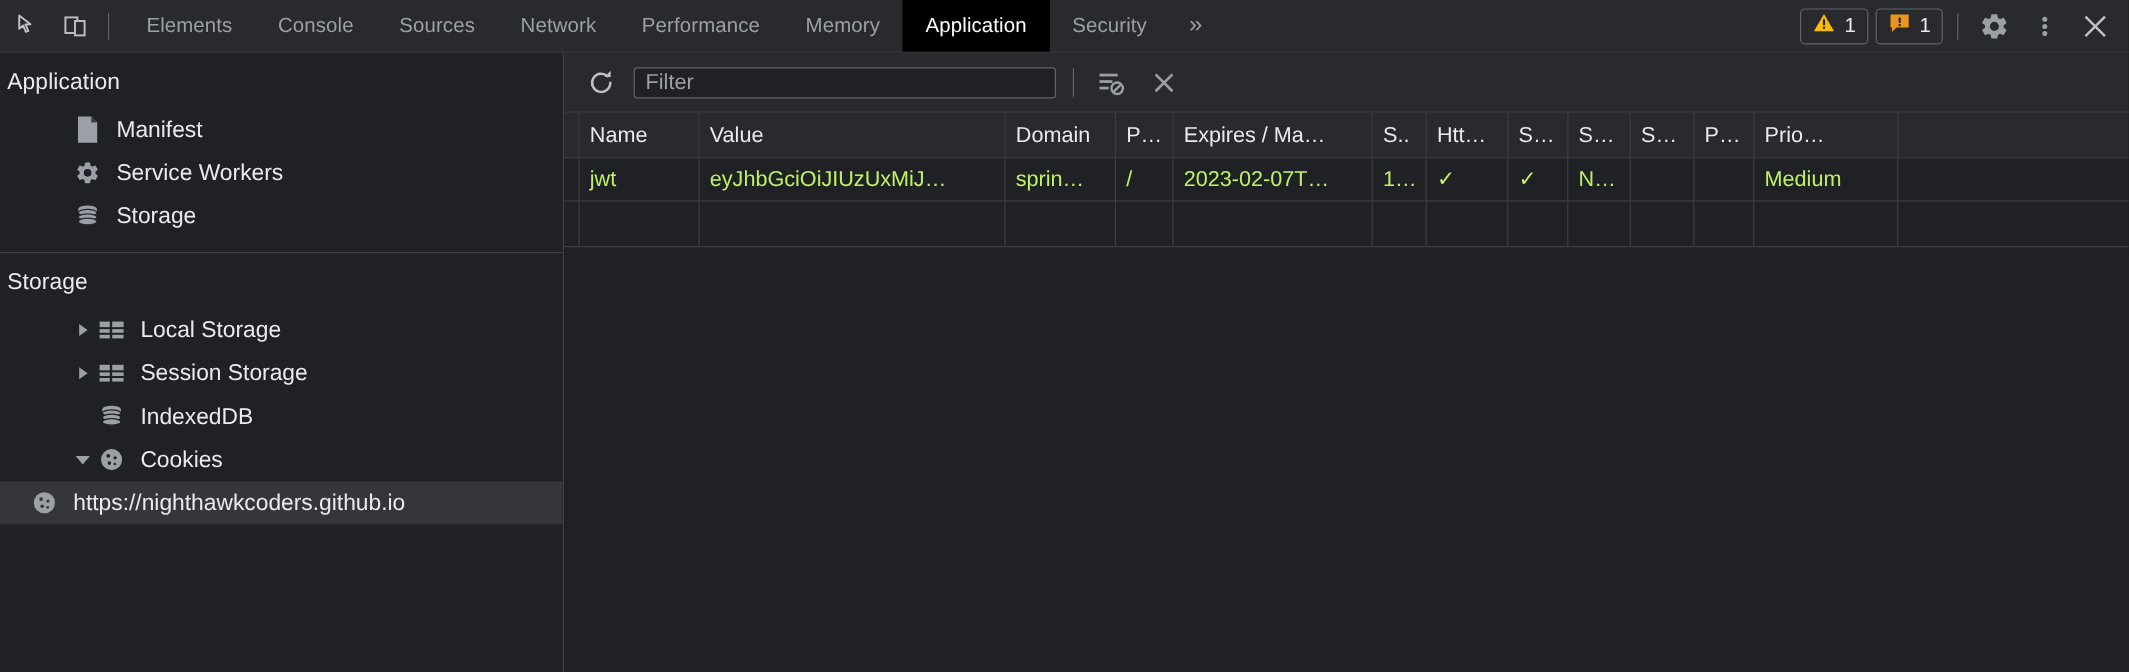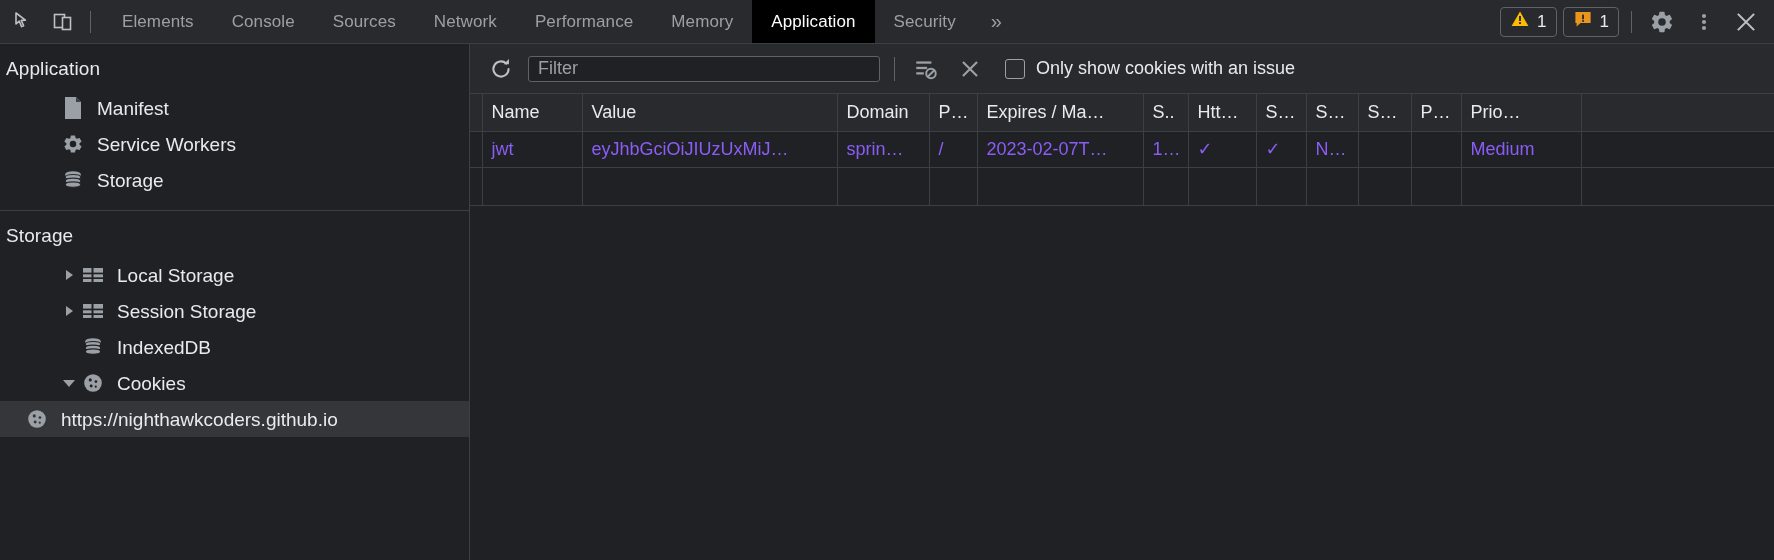--- a/index.html
+++ b/index.html
@@ -152,21 +152,21 @@
     text-align: left;
     height: 37px;
     padding: 0 9px;
     border-right: 1px solid #3c4043;
     border-bottom: 1px solid #3c4043;
     white-space: nowrap;
     overflow: hidden;
   }
   table.cookies td {
     font-size: 18px;
-    color: #8b5cf6;
+    color: #bef264;
     height: 36px;
     padding: 0 9px;
     border-right: 1px solid #3c4043;
     border-bottom: 1px solid #3c4043;
     white-space: nowrap;
     overflow: hidden;
   }
   table.cookies tr.filler td { height: 38px; border-bottom: 1px solid #3c4043; }
   .pad-col { border-right: none !important; }
   .lead-col { width: 12px; border-right: 1px solid #3c4043 !important; }
@@ -388,24 +388,20 @@
             <rect x="3" y="10" width="10" height="2.1" fill="#9aa0a6"></rect>
             <rect x="3" y="15" width="7" height="2.1" fill="#9aa0a6"></rect>
             <circle cx="16.6" cy="16.2" r="4.4" fill="none" stroke="#9aa0a6" stroke-width="1.8"></circle>
             <path d="M13.6 19.2 L19.6 13.2" stroke="#9aa0a6" stroke-width="1.8"></path>
           </svg>
         </div>
         <div class="tb-icon">
           <svg width="26" height="26" viewBox="0 0 24 24">
             <path d="M5.5 5.5 L18.5 18.5 M18.5 5.5 L5.5 18.5" stroke="#9aa0a6" stroke-width="2"></path>
           </svg>
-        </div>
-        <div class="checkbox-wrap">
-          <span class="checkbox"></span>
-          <span class="checkbox-label">Only show cookies with an issue</span>
         </div>
       </div>
 
       <div class="table-wrap">
         <table class="cookies">
           <colgroup>
             <col style="width:12px">
             <col style="width:100px">
             <col style="width:255px">
             <col style="width:92px">

